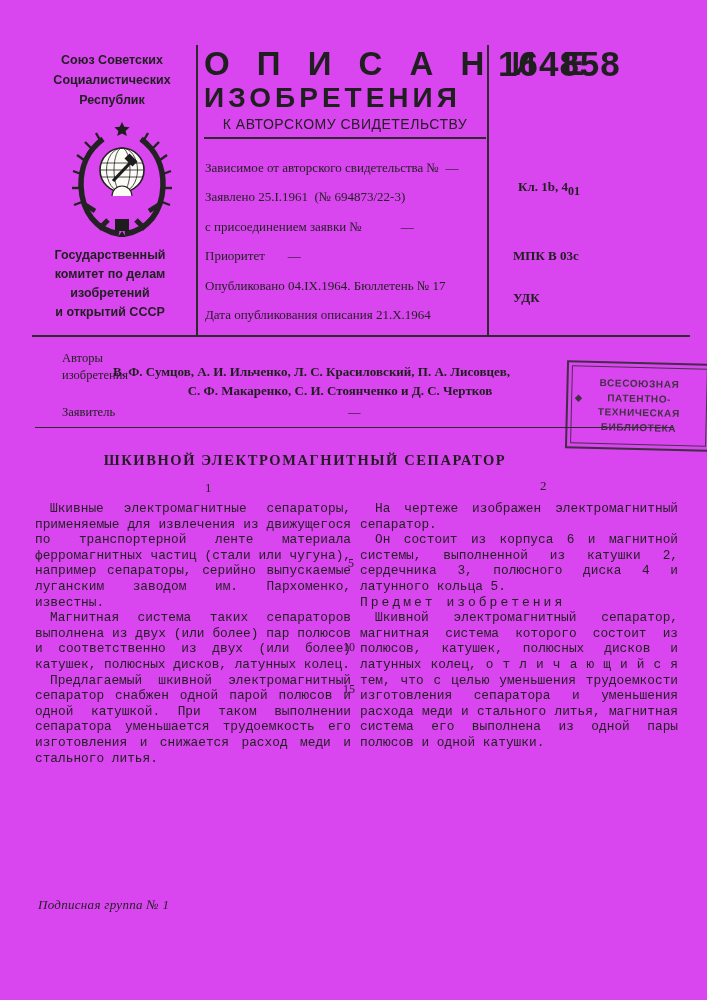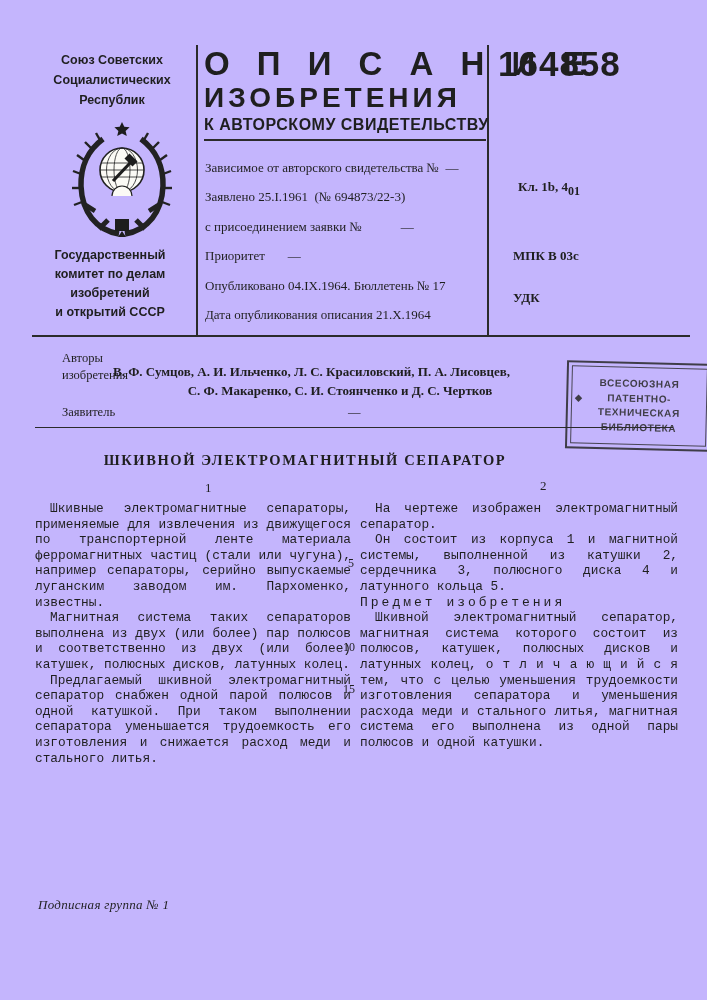--- a/index.html
+++ b/index.html
@@ -1,18 +1,18 @@
 <!DOCTYPE html>
 <html><head>
 <meta charset="utf-8">
 <style>
   html,body{margin:0;padding:0;background:#e8e6e0;}
   .page{
     position:relative;width:707px;height:1000px;margin:0 auto;
-    background:#c4b5fd;color:#1f1f1f;overflow:hidden;
+    background:#d946ef;color:#1f1f1f;overflow:hidden;
     font-family:"Liberation Serif",serif;
   }
   .sans{font-family:"Liberation Sans",sans-serif;}
   .abs{position:absolute;}
   
   .union{left:28px;top:50px;width:168px;text-align:center;font-weight:bold;
          font-size:12.5px;line-height:20px;}
   .emblem{left:72px;top:120px;width:100px;height:124px;}
   .committee{left:22px;top:246px;width:176px;text-align:center;font-weight:bold;
              font-size:12.5px;line-height:19px;}
@@ -20,21 +20,21 @@
   .vrule{width:1.6px;background:#2b2b2b;}
   .v1{left:196px;top:45px;height:291px;}
   .v2{left:487px;top:45px;height:291px;}
   .hrule{height:2px;background:#2b2b2b;}
   .h-main{left:32px;top:335px;width:658px;}
   .h-applicant{left:35px;top:427px;width:638px;height:1.4px;}
   
   .doctype{left:204px;top:46px;width:282px;}
   .dt1{font-weight:bold;font-size:33px;letter-spacing:9px;line-height:36px;white-space:nowrap;}
   .dt2{font-weight:bold;font-size:28px;letter-spacing:4px;line-height:31px;white-space:nowrap;}
-  .dt3{font-weight:bold;font-size:16px;letter-spacing:.5px;text-align:center;
+  .dt3{font-weight:normal;font-size:14px;letter-spacing:.5px;text-align:center;
        padding:3px 0 5px 0;border-bottom:2.2px solid #2b2b2b;white-space:nowrap;}
   
   .fields{left:205px;top:153px;width:280px;font-size:13px;}
   .field-row{line-height:29.4px;height:29.4px;white-space:pre;}
   .patnum{left:498px;top:44px;font-weight:bold;font-size:35px;letter-spacing:1px;}
   .klass{left:518px;top:179px;font-size:13px;font-weight:bold;}
   .klass sub{font-size:12px;}
   .mpk{left:513px;top:248px;font-size:13px;font-weight:bold;}
   .udk{left:513px;top:290px;font-size:13px;font-weight:bold;}
   
@@ -179,21 +179,21 @@
   <div class="abs colnum cn2">2</div>
 
   <div class="abs col col-left">
     <p>Шкивные электромагнитные сепараторы, применяемые для извлечения из движущегося по транспортерной ленте материала ферромагнитных частиц (стали или чугуна), например сепараторы, серийно выпускаемые луганским заводом им. Пархоменко, известны.</p>
     <p>Магнитная система таких сепараторов выполнена из двух (или более) пар полюсов и соответственно из двух (или более) катушек, полюсных дисков, латунных колец.</p>
     <p>Предлагаемый шкивной электромагнитный сепаратор снабжен одной парой полюсов и одной катушкой. При таком выполнении сепаратора уменьшается трудоемкость его изготовления и снижается расход меди и стального литья.</p>
   </div>
 
   <div class="abs col col-right">
     <p>На чертеже  изображен электромагнитный сепаратор.</p>
-    <p>Он состоит из корпуса 1 и магнитной системы, выполненной из катушки 2, сердечника 3, полюсного диска 4 и латунного кольца 5.</p>
+    <p>Он состоит из корпуса 6 и магнитной системы, выполненной из катушки 2, сердечника 3, полюсного диска 4 и латунного кольца 5.</p>
     <p class="claims-heading">Предмет изобретения</p>
     <p>Шкивной электромагнитный сепаратор, магнитная система которого состоит из полюсов, катушек, полюсных дисков и латунных колец, о т л и ч а ю щ и й с я тем, что с целью уменьшения трудоемкости изготовления сепаратора и уменьшения расхода меди и стального литья, магнитная система его выполнена из одной пары полюсов и одной катушки.</p>
   </div>
 
   <div class="abs gutter-num g5">5</div>
   <div class="abs gutter-num g10">10</div>
   <div class="abs gutter-num g15">15</div>
 
   <div class="abs footer">Подписная группа № 1</div>
 

